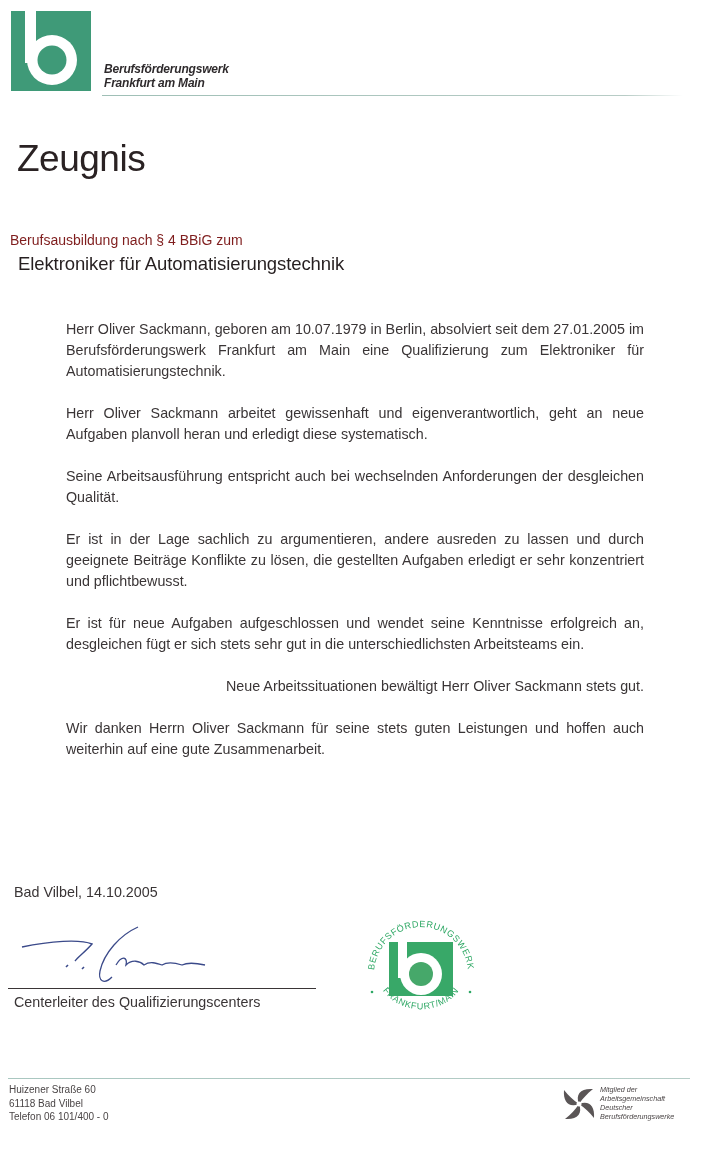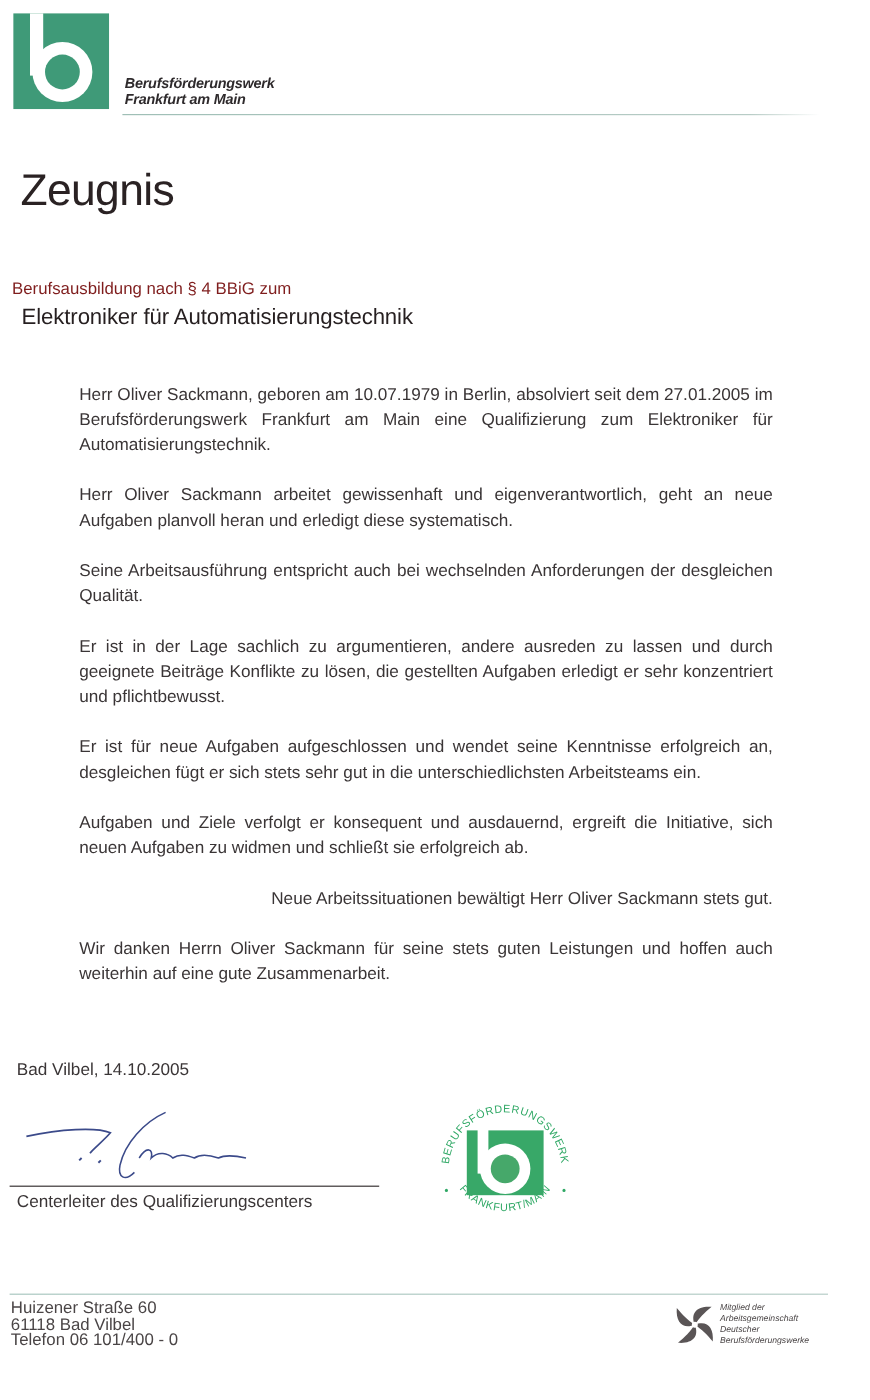--- a/index.html
+++ b/index.html
@@ -27,21 +27,21 @@
     .place-date { position: absolute; left: 14px; top: 884px; font-size: 14.3px; color: #3a3536; }
 
     .signature { position: absolute; left: 20px; top: 925px; width: 200px; height: 65px; }
     .sig-rule { position: absolute; left: 8px; top: 988px; width: 308px; height: 1px; background: #3a3536; }
     .sig-caption { position: absolute; left: 14px; top: 994px; font-size: 14.3px; color: #3a3536; }
 
     .stamp { position: absolute; left: 356px; top: 912px; width: 130px; height: 115px; }
 
     .footer-rule { position: absolute; left: 8px; top: 1078px; width: 682px; height: 1px;
       background: linear-gradient(to right, #a9c7c0, #b6cdc7); }
-    .address { position: absolute; left: 9px; top: 1083px; font-size: 14px; line-height: 13.5px; color: #4a4546; }
+    .address { position: absolute; left: 9px; top: 1083px; font-size: 10px; line-height: 13.5px; color: #4a4546; }
 
     .member-logo { position: absolute; left: 561px; top: 1086px; width: 36px; height: 36px; }
     .member-text { position: absolute; left: 600px; top: 1085px; font-size: 7.2px; line-height: 9px;
       font-style: italic; color: #4b4647; }
   </style>
 </head>
 <body>
 
 <svg class="logo" viewBox="0 0 80 80">
   <rect x="0" y="0" width="80" height="80" fill="#3f9a78"></rect>
@@ -58,21 +58,20 @@
 <h1 class="title">Zeugnis</h1>
 <div class="subtitle">Berufsausbildung nach § 4 BBiG zum</div>
 <div class="profession">Elektroniker für Automatisierungstechnik</div>
 
 <div class="body-text">
   <p>Herr Oliver Sackmann, geboren am 10.07.1979 in Berlin, absolviert seit dem 27.01.2005 im Berufsförderungswerk Frankfurt am Main eine Qualifizierung zum Elektroniker für Automatisierungstechnik.</p>
   <p>Herr Oliver Sackmann arbeitet gewissenhaft und eigenverantwortlich, geht an neue Aufgaben planvoll heran und erledigt diese systematisch.</p>
   <p>Seine Arbeitsausführung entspricht auch bei wechselnden Anforderungen der desgleichen Qualität.</p>
   <p>Er ist in der Lage sachlich zu argumentieren, andere ausreden zu lassen und durch geeignete Beiträge Konflikte zu lösen, die gestellten Aufgaben erledigt er sehr konzentriert und pflichtbewusst.</p>
   <p>Er ist für neue Aufgaben aufgeschlossen und wendet seine Kenntnisse erfolgreich an, desgleichen fügt er sich stets sehr gut in die unterschiedlichsten Arbeitsteams ein.</p>
-  <p>Aufgaben und Ziele verfolgt er konsequent und ausdauernd, ergreift die Initiative, sich neuen Aufgaben zu widmen und schließt sie erfolgreich ab.</p>
   <p class="last-left">Neue Arbeitssituationen bewältigt Herr Oliver Sackmann stets gut.</p>
   <p>Wir danken Herrn Oliver Sackmann für seine stets guten Leistungen und hoffen auch weiterhin auf eine gute Zusammenarbeit.</p>
 </div>
 
 <div class="place-date">Bad Vilbel, 14.10.2005</div>
 
 <svg class="signature" viewBox="0 0 200 65">
   <path d="M2 22 C 30 16, 60 14, 72 19 C 66 26, 58 32, 55 36" fill="none" stroke="#3b4a8a" stroke-width="1.4"></path>
   <path d="M46 42 L 48 40" fill="none" stroke="#3b4a8a" stroke-width="1.6"></path>
   <path d="M62 44 L 64 42" fill="none" stroke="#3b4a8a" stroke-width="1.6"></path>

